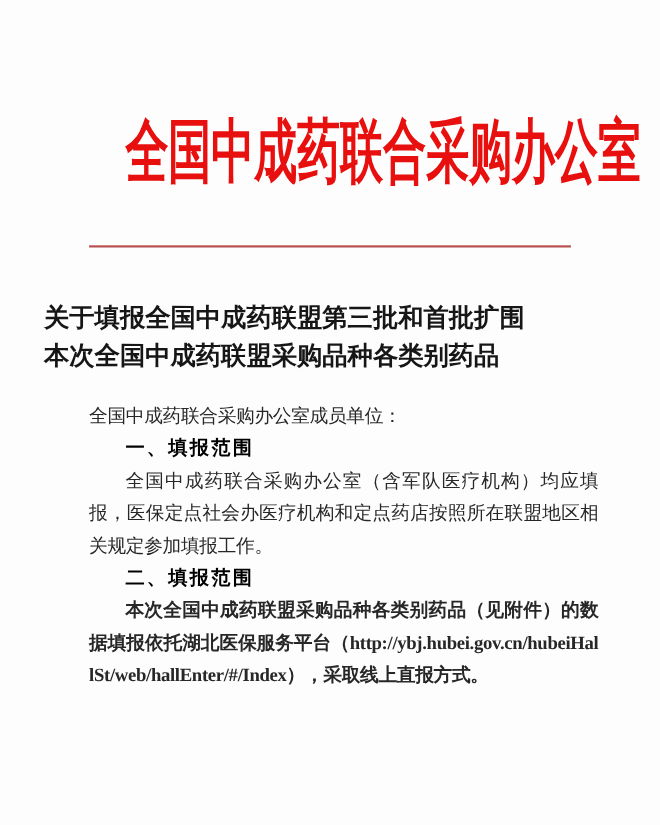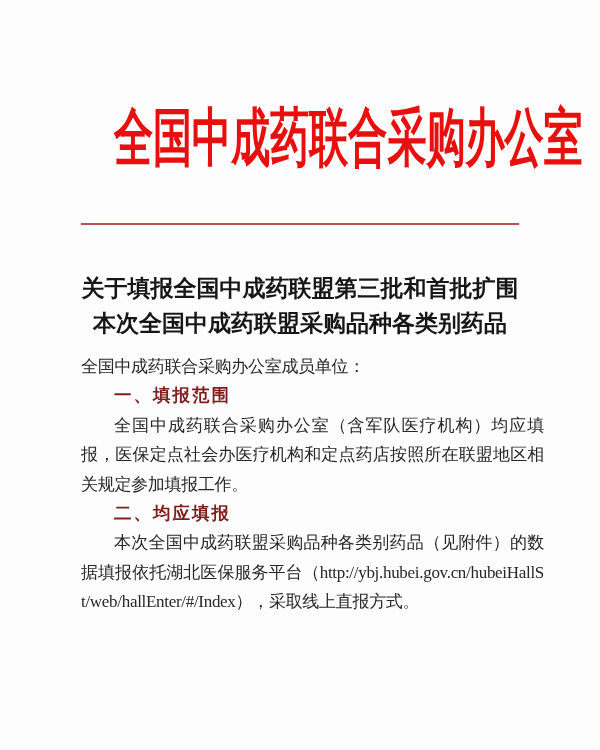--- a/index.html
+++ b/index.html
@@ -40,53 +40,52 @@
     height: 2px;
     background: #b8504f;
   }
 
   
   .notice-title {
     position: absolute;
     top: 271px;
     left: 40px;
     width: 520px;
-    text-align: center;
     font-weight: bold;
     font-size: 23px;
     line-height: 35px;
     color: #161616;
   }
 
   
   .body-text {
     position: absolute;
-    top: 352px;
+    top: 364px;
     left: 81px;
     width: 463px;
     font-size: 17px;
     line-height: 29.4px;
     letter-spacing: -0.3px;
     color: #272727;
     text-align: justify;
   }
   .body-text p { margin: 0; }
 
   .indent { text-indent: 33px; }
 
   .section-heading {
     font-family: "Liberation Sans", "DejaVu Sans", sans-serif;
     font-weight: bold;
     font-size: 17.5px;
     letter-spacing: 2px;
     text-indent: 33px;
-    color: #7f1d1d;
+    color: #000000;
   }
 
-  .breakable { word-break: break-all; }
+  .breakable { word-break: break-all; font-weight: bold; }
 </style>
 </head>
 <body>
 
 <div class="page">
 
   <div class="letterhead">全国中成药联合采购办公室</div>
 
   <div class="divider"></div>
 
@@ -96,18 +95,18 @@
   </div>
 
   <div class="body-text">
     <p>全国中成药联合采购办公室成员单位：</p>
 
 
     <p class="section-heading">一、填报范围</p>
 
     <p class="indent">全国中成药联合采购办公室（含军队医疗机构）均应填报，医保定点社会办医疗机构和定点药店按照所在联盟地区相关规定参加填报工作。</p>
 
-    <p class="section-heading">二、均应填报</p>
+    <p class="section-heading">二、填报范围</p>
 
     <p class="indent breakable">本次全国中成药联盟采购品种各类别药品（见附件）的数据填报依托湖北医保服务平台（http://ybj.hubei.gov.cn/hubeiHallSt/web/hallEnter/#/Index），采取线上直报方式。</p>
   </div>
 
 </div>
 
 </body></html>

